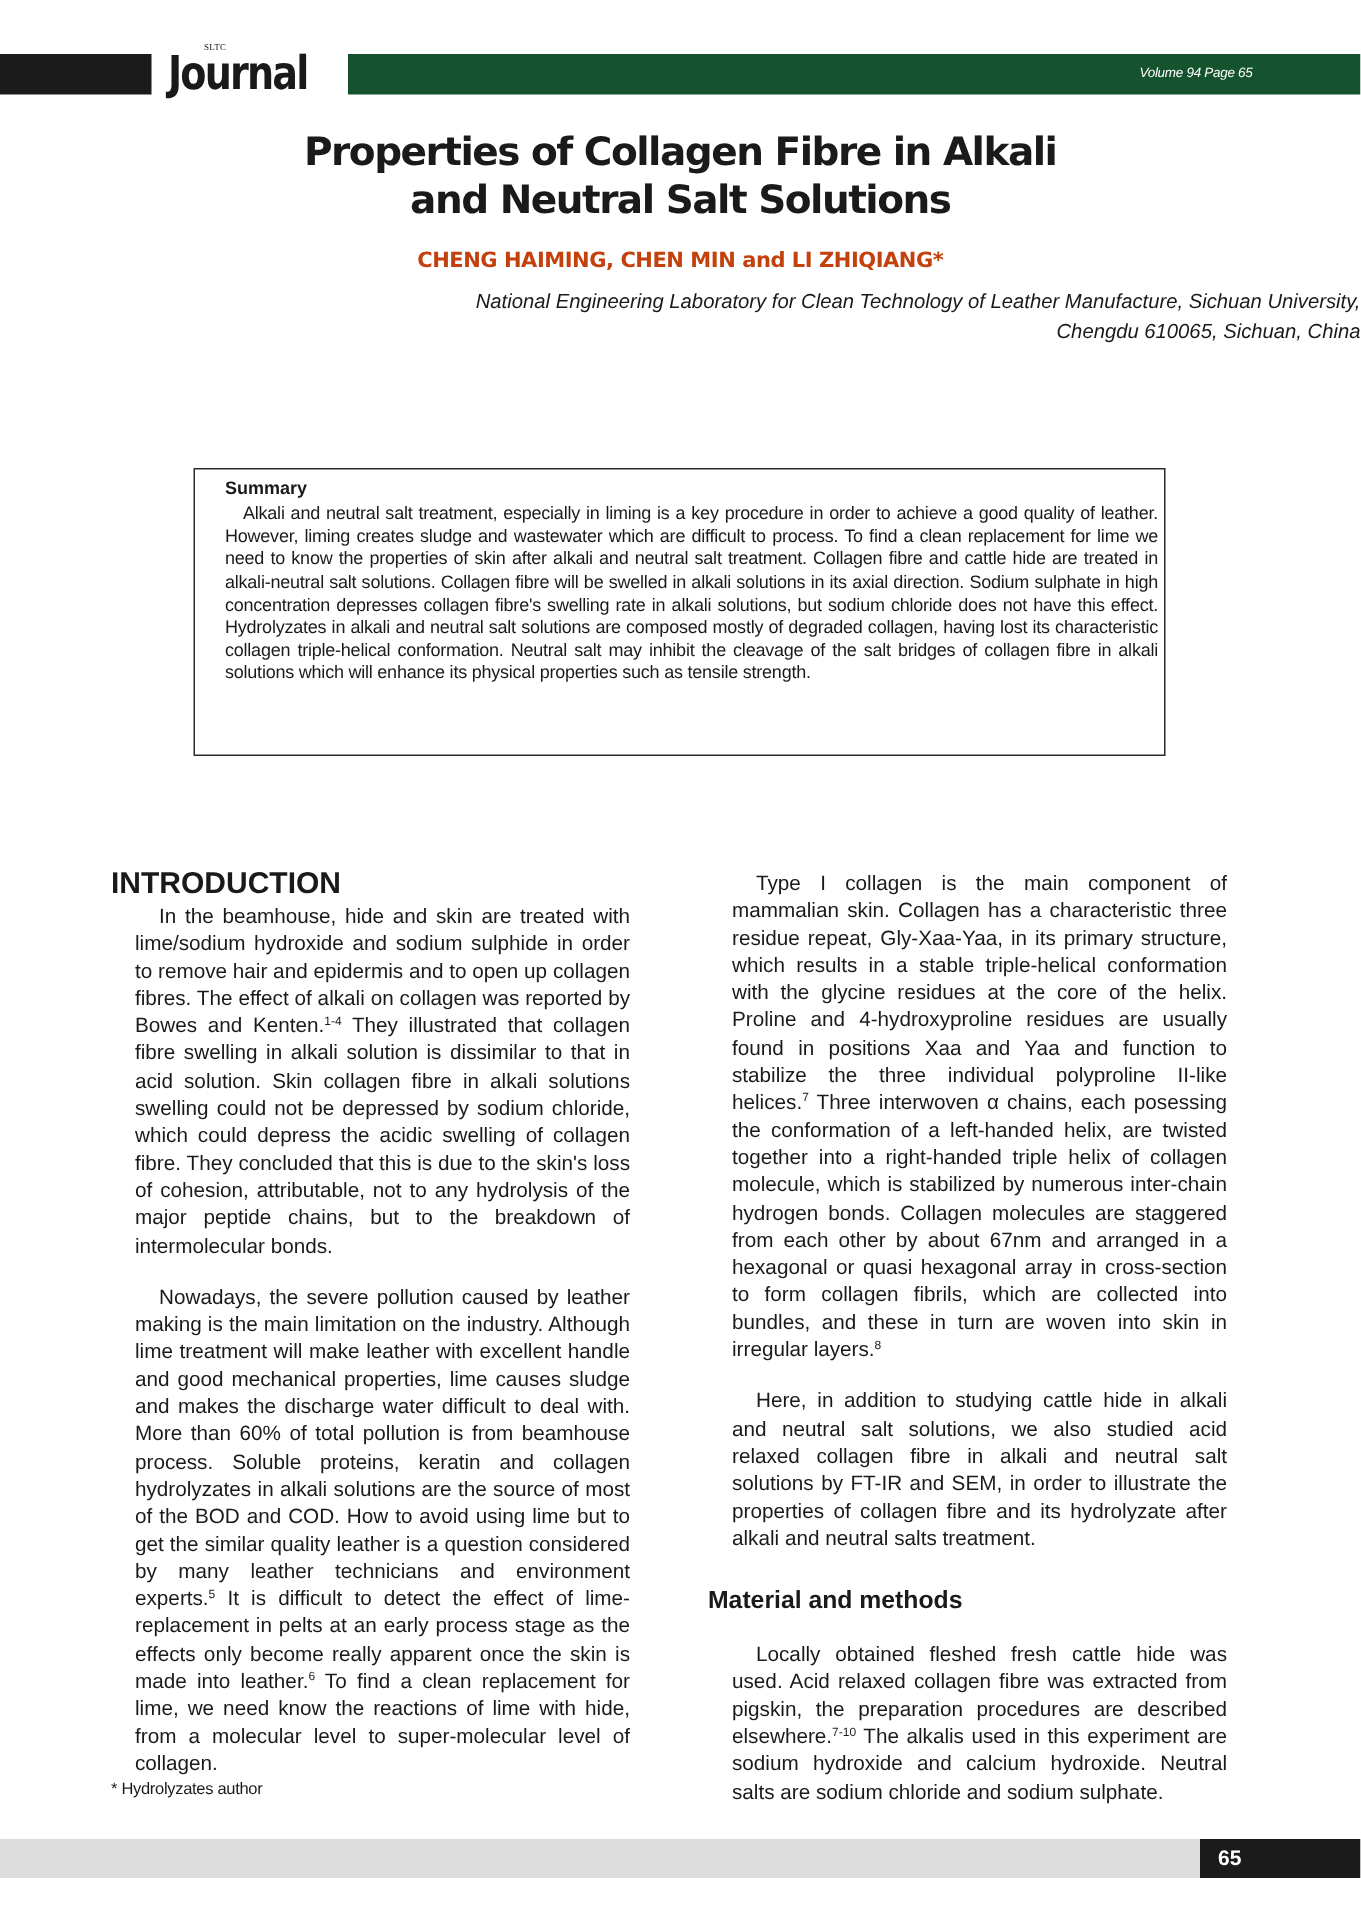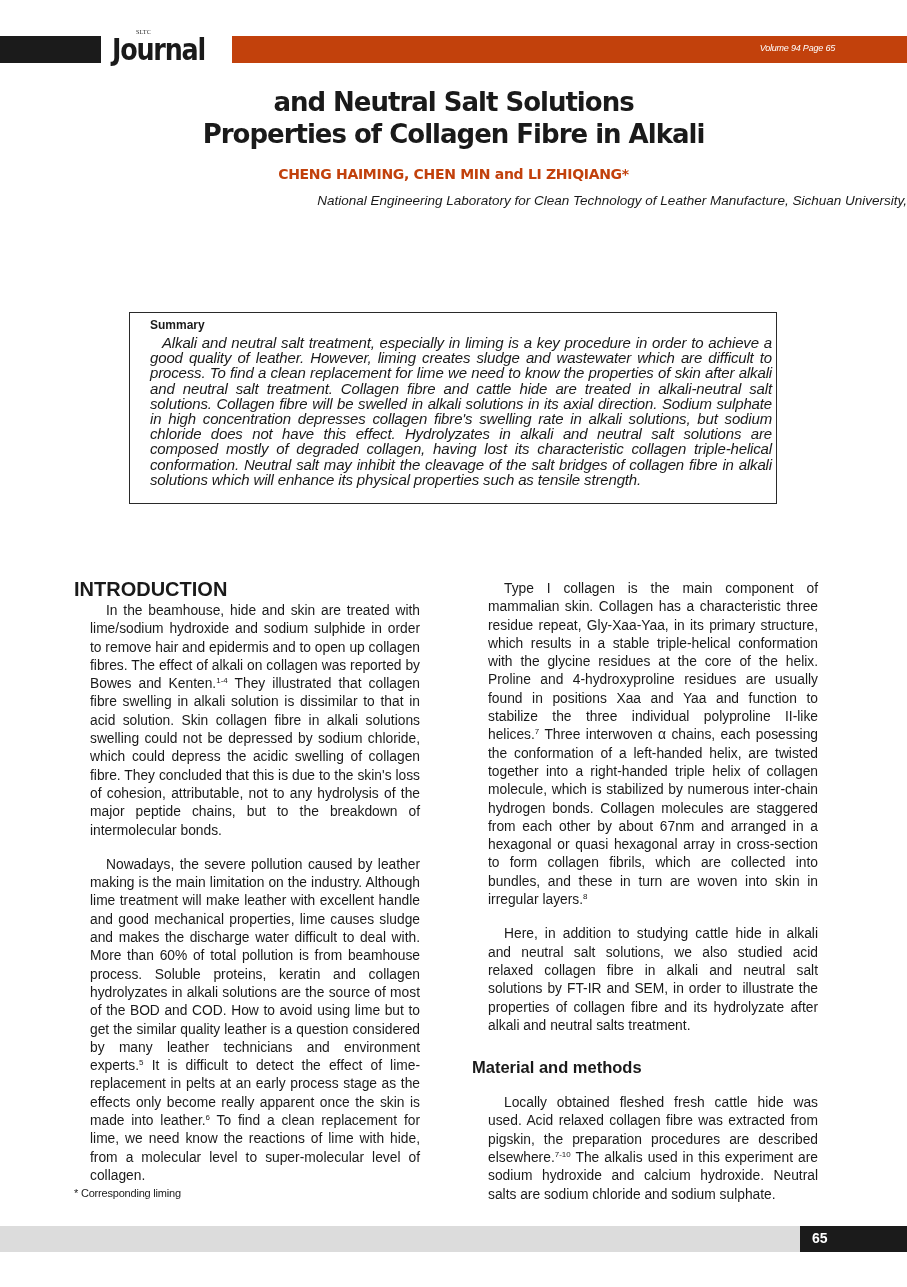--- a/index.html
+++ b/index.html
@@ -1,29 +1,29 @@
 <!DOCTYPE html>
 <html><head>
   <meta charset="utf-8">
   <style>
     html, body { margin: 0; padding: 0; background: #ffffff; }
     body { width: 907px; height: 1287px; position: relative; overflow: hidden; color: #1a1a1a; }
     .hdr-left { position: absolute; left: 0; top: 36px; width: 101px; height: 27px; background: #1b1b1b; }
-    .hdr-right { position: absolute; left: 232px; top: 36px; width: 675px; height: 27px; background: #c2410c; }
+    .hdr-right { position: absolute; left: 232px; top: 36px; width: 675px; height: 27px; background: #14532d; }
     .hdr-vol { position: absolute; right: 72px; top: 7px; font-family: "Liberation Sans", sans-serif; font-style: italic; font-size: 9px; color: #ffffff; letter-spacing: -0.2px; }
     .logo { position: absolute; left: 110px; top: 29px; width: 118px; height: 40px; }
     .logo-sup { position: absolute; left: 26px; top: 0px; font-family: "Liberation Serif", serif; font-size: 6px; color: #1a1a1a; letter-spacing: 0.2px; }
     .logo-word { position: absolute; left: 2px; top: 0px; font-family: "DejaVu Sans", sans-serif; font-weight: bold; font-size: 31px; color: #1a1a1a; letter-spacing: -1.5px; transform: scaleX(0.82); transform-origin: left top; line-height: 40px; }
     .title { position: absolute; left: 0; top: 86px; width: 907px; text-align: center; font-family: "DejaVu Sans", sans-serif; font-weight: bold; font-size: 26px; line-height: 32px; letter-spacing: -1px; color: #1a1a1a; }
     .title div { display: block; }
     .authors { position: absolute; left: 0; top: 166px; width: 907px; text-align: center; font-family: "DejaVu Sans", sans-serif; font-weight: bold; font-size: 14px; letter-spacing: -0.3px; color: #c2410c; }
     .affil { position: absolute; left: 0; top: 191px; width: 907px; text-align: right; font-family: "Liberation Sans", sans-serif; font-style: italic; font-size: 13.5px; line-height: 20px; color: #1a1a1a; }
     .summary { position: absolute; left: 129px; top: 312px; width: 648px; height: 192px; border: 1.5px solid #2a2a2a; box-sizing: border-box; padding: 4px 4px 0 20px; font-family: "Liberation Sans", sans-serif; }
     .summary-h { font-weight: bold; font-size: 12px; line-height: 16px; margin: 0 0 2px 0; }
-    .summary-p { font-size: 15px; line-height: 15.2px; text-align: justify; text-indent: 12px; margin: 0; letter-spacing: -0.15px; font-style: italic; }
+    .summary-p { font-size: 12px; line-height: 15.2px; text-align: justify; text-indent: 12px; margin: 0; letter-spacing: -0.15px; }
     .col { position: absolute; top: 578px; width: 362px; font-family: "Liberation Sans", sans-serif; font-size: 13.8px; line-height: 18.3px; color: #1a1a1a; }
     .col-left { left: 74px; }
     .col-right { left: 472px; }
     .sec-h { font-weight: bold; font-size: 20px; line-height: 22px; margin: 0; }
     .para { margin: 16px; text-align: justify; text-indent: 16px; }
     .para + .para.gap { margin-top: 5px; }
     .left-first { margin-top: 2px; }
     .sec-h2 { font-weight: bold; font-size: 16.5px; line-height: 22px; margin: 21px 0 1px 0; }
     sup { font-size: 8px; line-height: 0; vertical-align: 5px; }
     .footnote { position: absolute; left: 74px; top: 1187px; font-family: "Liberation Sans", sans-serif; font-size: 11px; color: #1a1a1a; letter-spacing: -0.2px; }
@@ -37,44 +37,45 @@
 <div class="hdr-left"></div>
 <div class="logo">
   <span class="logo-word">Journal</span>
   <span class="logo-sup">SLTC</span>
 </div>
 <div class="hdr-right">
   <span class="hdr-vol">Volume 94  Page 65</span>
 </div>
 
 <div class="title">
+  <div>Properties of Collagen Fibre in Alkali</div>
   <div>and Neutral Salt Solutions</div>
-  <div>Properties of Collagen Fibre in Alkali</div>
 </div>
 <div class="authors">CHENG HAIMING, CHEN MIN and LI ZHIQIANG*</div>
 <div class="affil">
   <div>National Engineering Laboratory for Clean Technology of Leather Manufacture, Sichuan University,</div>
+  <div>Chengdu 610065, Sichuan, China</div>
 </div>
 
 <div class="summary">
   <p class="summary-h">Summary</p>
   <p class="summary-p">Alkali and neutral salt treatment, especially in liming is a key procedure in order to achieve a good quality of leather. However, liming creates sludge and wastewater which are difficult to process. To find a clean replacement for lime we need to know the properties of skin after alkali and neutral salt treatment. Collagen fibre and cattle hide are treated in alkali-neutral salt solutions. Collagen fibre will be swelled in alkali solutions in its axial direction. Sodium sulphate in high concentration depresses collagen fibre's swelling rate in alkali solutions, but sodium chloride does not have this effect. Hydrolyzates in alkali and neutral salt solutions are composed mostly of degraded collagen, having lost its characteristic collagen triple-helical conformation. Neutral salt may inhibit the cleavage of the salt bridges of collagen fibre in alkali solutions which will enhance its physical properties such as tensile strength.</p>
 </div>
 
 <div class="col col-left">
   <p class="sec-h">INTRODUCTION</p>
   <p class="para left-first"><span>In the beamhouse, hide and skin are treated with lime/sodium hydroxide and sodium sulphide in order to remove hair and epidermis and to open up collagen fibres. The effect of alkali on collagen was reported by Bowes and Kenten.</span><sup>1-4</sup><span> They illustrated that collagen fibre swelling in alkali solution is dissimilar to that in acid solution. Skin collagen fibre in alkali solutions swelling could not be depressed by sodium chloride, which could depress the acidic swelling of collagen fibre. They concluded that this is due to the skin's loss of cohesion, attributable, not to any hydrolysis of the major peptide chains, but to the breakdown of intermolecular bonds.</span></p>
   <p class="para gap"><span>Nowadays, the severe pollution caused by leather making is the main limitation on the industry. Although lime treatment will make leather with excellent handle and good mechanical properties, lime causes sludge and makes the discharge water difficult to deal with. More than 60% of total pollution is from beamhouse process. Soluble proteins, keratin and collagen hydrolyzates in alkali solutions are the source of most of the BOD and COD. How to avoid using lime but to get the similar quality leather is a question considered by many leather technicians and environment experts.</span><sup>5</sup><span> It is difficult to detect the effect of lime-replacement in pelts at an early process stage as the effects only become really apparent once the skin is made into leather.</span><sup>6</sup><span> To find a clean replacement for lime, we need know the reactions of lime with hide, from a molecular level to super-molecular level of collagen.</span></p>
 </div>
 
 <div class="col col-right">
   <p class="para" style="margin-top:2px"><span>Type I collagen is the main component of mammalian skin. Collagen has a characteristic three residue repeat, Gly-Xaa-Yaa, in its primary structure, which results in a stable triple-helical conformation with the glycine residues at the core of the helix. Proline and 4-hydroxyproline residues are usually found in positions Xaa and Yaa and function to stabilize the three individual polyproline II-like helices.</span><sup>7</sup><span> Three interwoven α chains, each posessing the conformation of a left-handed helix, are twisted together into a right-handed triple helix of collagen molecule, which is stabilized by numerous inter-chain hydrogen bonds. Collagen molecules are staggered from each other by about 67nm and arranged in a hexagonal or quasi hexagonal array in cross-section to form collagen fibrils, which are collected into bundles, and these in turn are woven into skin in irregular layers.</span><sup>8</sup></p>
   <p class="para">Here, in addition to studying cattle hide in alkali and neutral salt solutions, we also studied acid relaxed collagen fibre in alkali and neutral salt solutions by FT-IR and SEM, in order to illustrate the properties of collagen fibre and its hydrolyzate after alkali and neutral salts treatment.</p>
   <p class="sec-h2">Material and methods</p>
   <p class="para"><span>Locally obtained fleshed fresh cattle hide was used. Acid relaxed collagen fibre was extracted from pigskin, the preparation procedures are described elsewhere.</span><sup>7-10</sup><span> The alkalis used in this experiment are sodium hydroxide and calcium hydroxide. Neutral salts are sodium chloride and sodium sulphate.</span></p>
 </div>
 
-<div class="footnote">* Corresponding liming</div>
+<div class="footnote">* Hydrolyzates author</div>
 
 <div class="footer-bar"></div>
 <div class="footer-page">
   <span>65</span>
 </div>
 
 </body></html>

